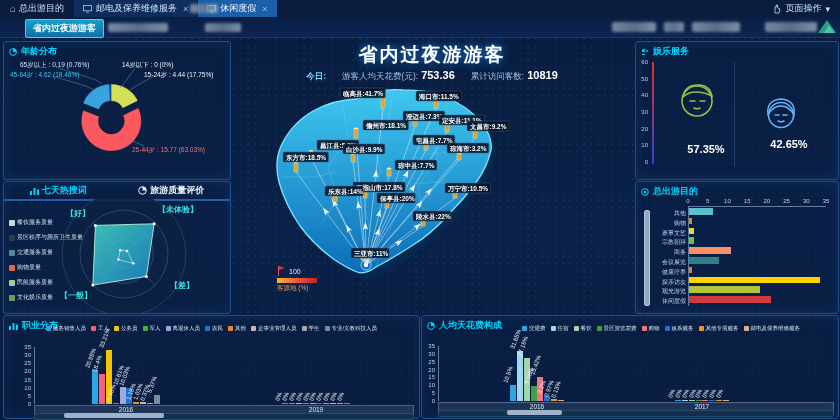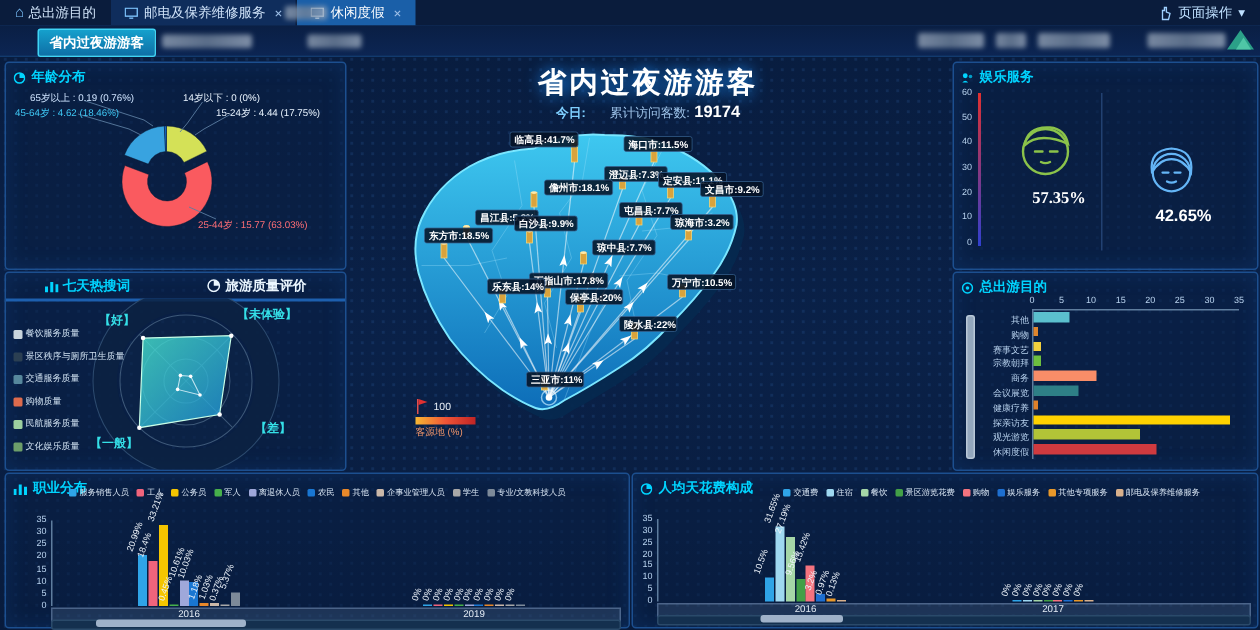--- a/index.html
+++ b/index.html
@@ -209,21 +209,22 @@
           <span class="sw" style="background: rgb(109, 158, 106);"></span>
           <span>文化娱乐质量</span>
         </div>
       </div>
   </div>
 
   <div id="center" style="position:absolute;left:229px;top:38px;width:406px;height:274px;">
     <div class="center-title">省内过夜游游客</div>
     <div class="stats-row" id="stats-row">
       <span style="color:#7fd0ff;font-weight:bold;">今日:</span>
-        <span><span>累计访问客数:</span><span class="val">19174</span></span>
+    <span><span>游客人均天花费(元):</span><span class="val">753.36</span></span>
+        <span><span>累计访问客数:</span><span class="val">10819</span></span>
       </div>
     <svg id="map-svg" width="400" height="215" viewBox="0 0 400 215" style="position:absolute;left:14px;top:44px;">
       <defs>
         <linearGradient id="island" x1="0" y1="0" x2="0" y2="1">
           <stop offset="0" stop-color="#3ec8f0"></stop>
             <stop offset="1" stop-color="#0d6db8"></stop>
         </linearGradient>
       </defs>
       <path d="M 113,17 Q 135,6 160,8 Q 185,8 200,14 Q 225,24 238,40 Q 250,55 248,68 Q 244,86 232,102 Q 220,118 205,133 Q 188,152 170,163 Q 150,176 133,185 Q 122,193 114,190 Q 104,186 92,178 Q 72,164 57,144 Q 42,122 36,100 Q 31,80 38,64 Q 48,42 70,29 Q 90,18 113,17 Z" transform="translate(5,7)" fill="#06294f" opacity="0.9"></path>
       <path d="M 113,17 Q 135,6 160,8 Q 185,8 200,14 Q 225,24 238,40 Q 250,55 248,68 Q 244,86 232,102 Q 220,118 205,133 Q 188,152 170,163 Q 150,176 133,185 Q 122,193 114,190 Q 104,186 92,178 Q 72,164 57,144 Q 42,122 36,100 Q 31,80 38,64 Q 48,42 70,29 Q 90,18 113,17 Z" fill="url(#island)" stroke="#7ae6ff" stroke-width="1.3"></path>
@@ -381,21 +382,21 @@
     <div style="position:absolute;left:16px;top:20px;width:1.5px;height:102px;background:linear-gradient(180deg,#e03030,#3040d0);"></div>
     <div style="position:absolute;left:98px;top:20px;width:1px;height:105px;background:rgba(60,100,160,.5);"></div>
     <svg style="position:absolute;left:38px;top:36px;" width="46" height="42" viewBox="0 0 46 42">
       <g fill="none" stroke="#8bc34a" stroke-width="1.6" stroke-linecap="round">
         <circle cx="23" cy="23" r="15"></circle>
         <path d="M9,19 Q11,6 26,7 Q36,8 38,18 Q30,14 22,14 Q14,14 9,19"></path>
         <path d="M16,23 L21,23 M26,23 L31,23"></path>
         <path d="M20,30 Q23,31.5 26,30"></path>
       </g>
     </svg>
-    <div class="gender-val" style="left:40px;top:84px;font-family:Liberation Serif, serif;">57.35%</div>
+    <div class="gender-val" style="left:40px;top:101px;">57.35%</div>
     <svg style="position:absolute;left:125px;top:52px;" width="40" height="38" viewBox="0 0 40 38">
       <g fill="none" stroke="#64b5f6" stroke-width="1.5" stroke-linecap="round">
         <circle cx="20" cy="21" r="12.5"></circle>
         <path d="M7,21 Q5,6 20,5 Q35,6 33,21 Q28,12 20,12 Q12,12 7,21"></path>
         <path d="M14,21 L18,21 M22,21 L26,21"></path>
         <path d="M17,27 Q20,28.5 23,27"></path>
       </g>
     </svg>
     <div class="gender-val" style="left:123px;top:96px;">42.65%</div>
   </div>

